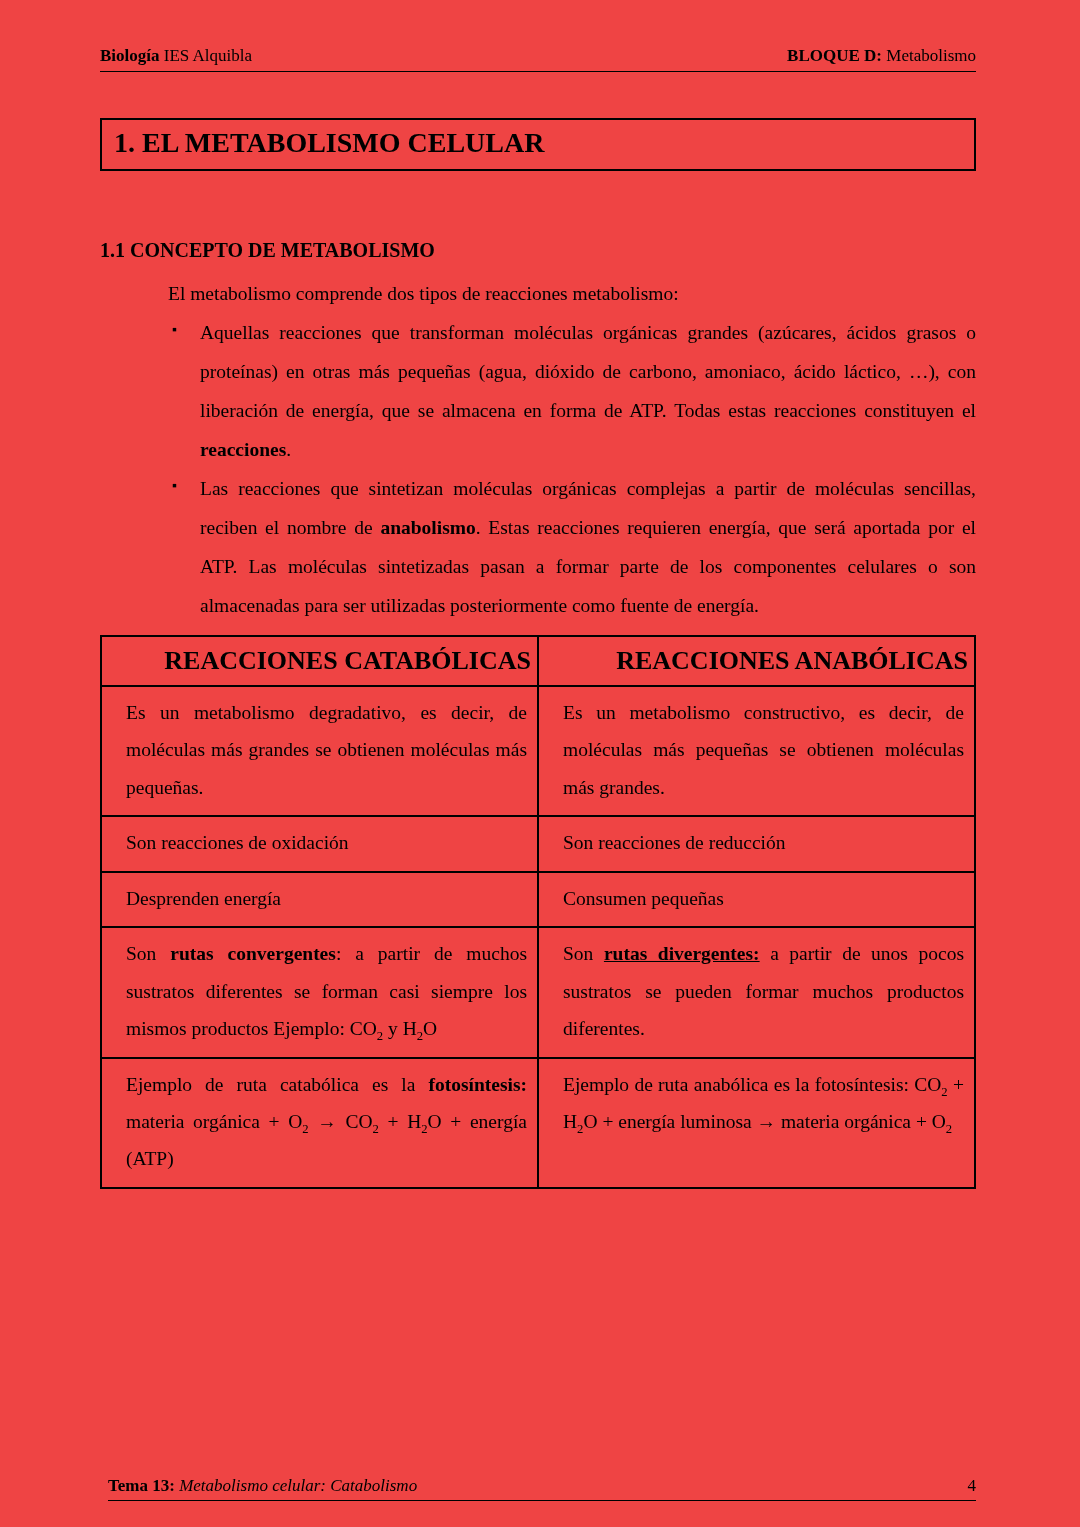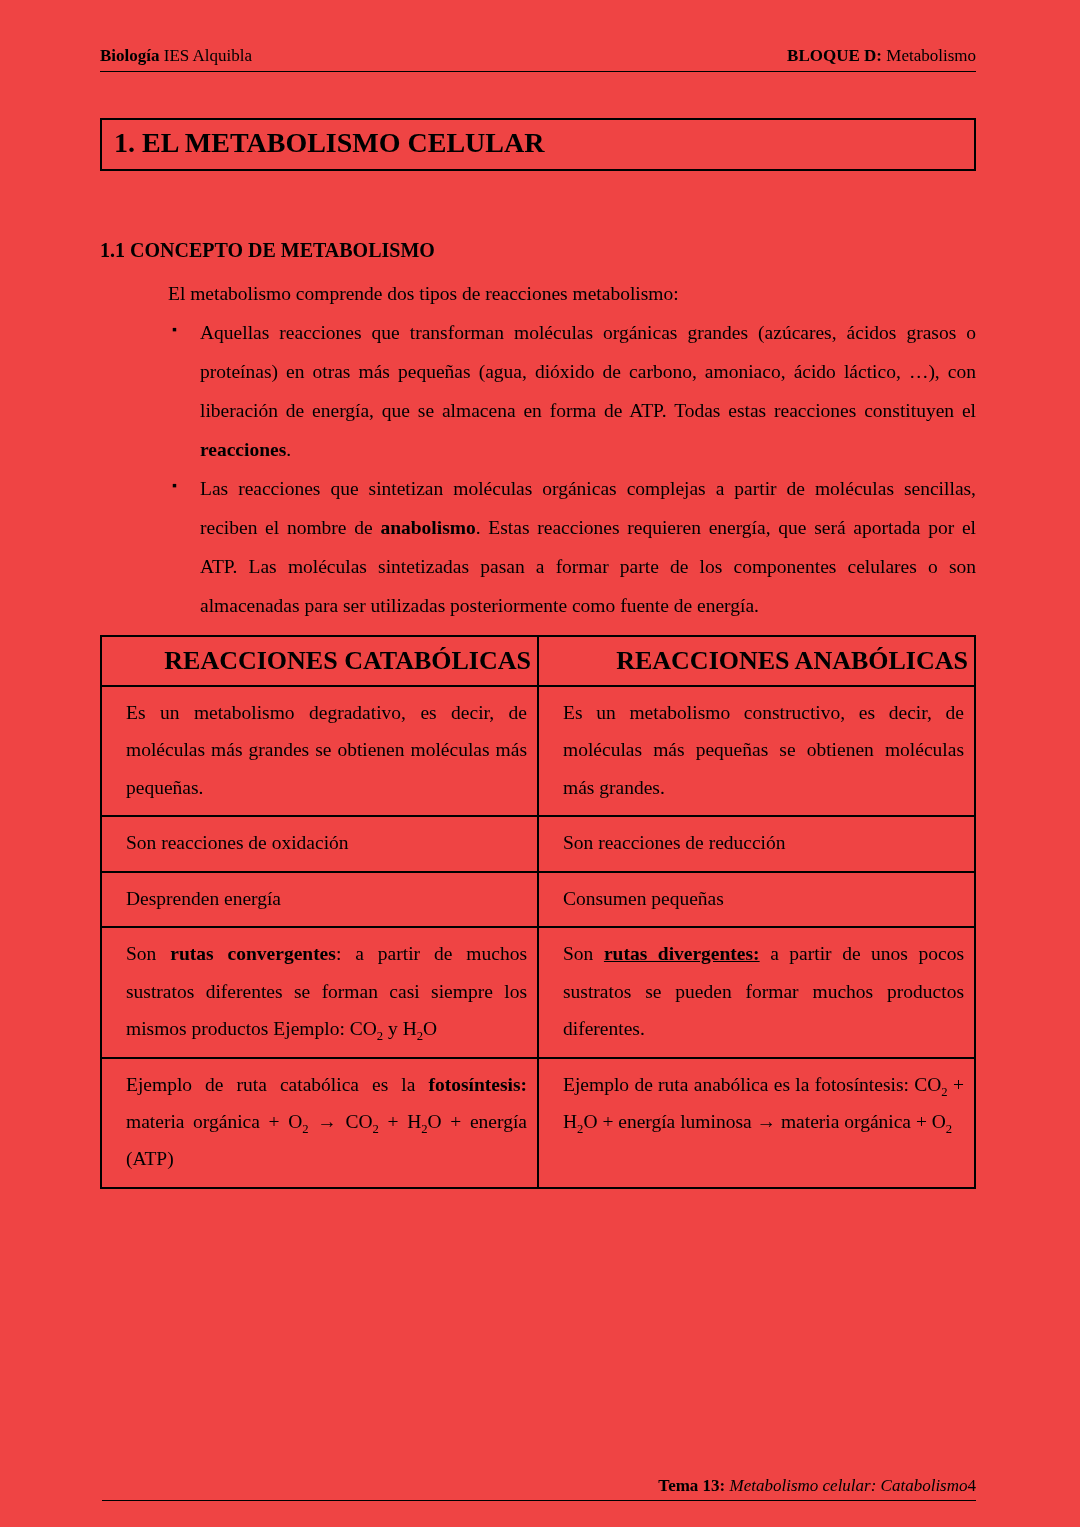--- a/index.html
+++ b/index.html
@@ -80,22 +80,22 @@
     padding: 7px 10px 9px 24px;
     text-align: justify;
     line-height: 1.92;
     font-size: 19.5px;
   }
   sub { font-size: 0.65em; line-height: 0; }
 
   
   .footer {
     position: absolute;
-    left: 102px; right: 104px; bottom: 26px;
-    display: flex; justify-content: flex-end; align-items: flex-end;
+    left: 108px; right: 104px; bottom: 26px;
+    display: flex; justify-content: space-between; align-items: flex-end;
     font-size: 17px;
     padding-bottom: 4px;
     border-bottom: 1.5px solid #000;
   }
 </style>
 </head>
 <body>
 
 <div class="page">
 

